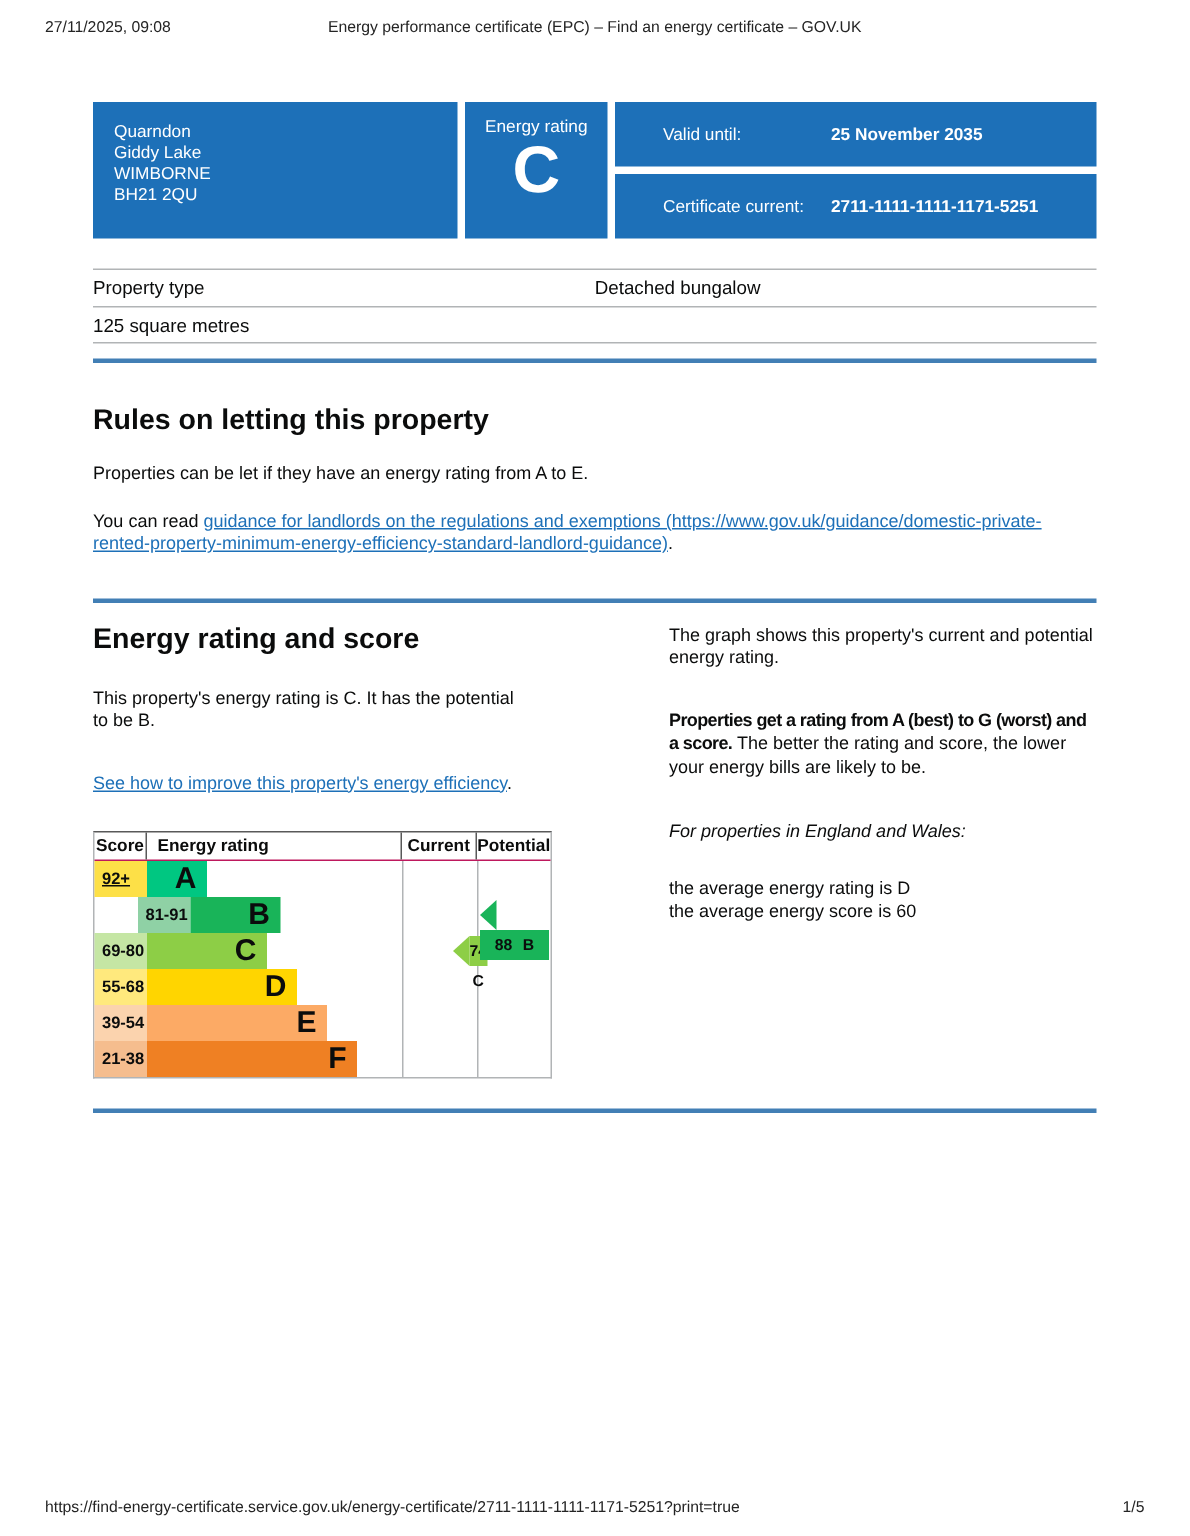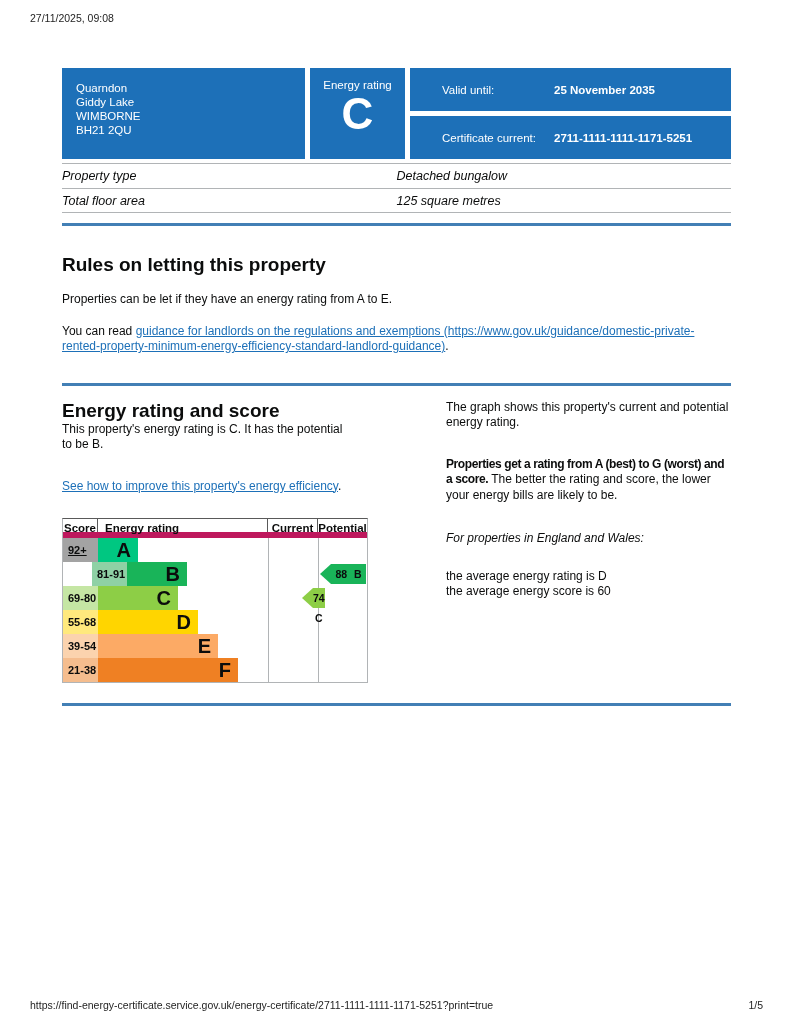--- a/index.html
+++ b/index.html
@@ -21,49 +21,49 @@
   .bluebox { background:#1d70b8; color:#ffffff; }
   .address-box { width:243px; padding:13px 14px; font-size:11.5px; line-height:14px; }
   .rating-box { width:95px; text-align:center; padding-top:11px; }
   .rating-label { font-size:11.5px; }
   .rating-letter { font-size:44px; font-weight:bold; line-height:46px; }
   .cert-right { flex:1; display:flex; flex-direction:column; gap:5px; }
   .info-box { flex:1; display:flex; align-items:center; padding-left:32px; font-size:11.5px; }
   .info-label { width:112px; flex:none; }
   .info-value { font-weight:bold; }
   
-  .summary-table { margin-top:4px; font-size:12.5px;font-style:italic; }
+  .summary-table { margin-top:20px; font-size:12.5px; }
   .summary-row { display:flex; align-items:center; height:25px; border-top:1px solid #b1b4b6; }
   .summary-row:last-child { border-bottom:1px solid #b1b4b6; }
   .summary-label { width:50%; }
   
   .section-rule { height:3px; background:#427fb5; }
   .rule-1 { margin-top:10px; }
   .rule-2 { margin-top:28px; }
   .rule-3 { margin-top:20px; }
   h2 { font-size:19px; font-weight:bold; color:#0b0c0c; }
   .h2-rules { margin-top:28px; }
   p { font-size:12px; line-height:15.5px; }
   .p-rules-1 { margin-top:16px; }
   .p-rules-2 { margin-top:16px; max-width:660px; }
   a { color:#1d70b8; text-decoration:underline; cursor:pointer; }
   
   .two-col { display:flex; margin-top:14px;gap:44px; }
   .col-left { width:340px; flex:none; }
   .col-right { width:310px; margin-left:auto; }
-  .p-left-1 { max-width:290px; }
+  .p-left-1 { margin-top:20px; max-width:290px; }
   .p-left-link { margin-top:26px; max-width:290px; }
   .p-right-1 { margin-top:0; max-width:296px; }
   .p-right-2 { margin-top:26px; }
   .p-right-2 b { letter-spacing:-0.4px; }
   .p-right-3 { margin-top:28px;font-style:italic; }
   .p-right-4 { margin-top:22px; }
   
   .chart { position:relative; width:306px; margin-top:24px; border:1px solid #b1b4b6; border-top:1px solid #595959; }
-  .chart-header { display:flex; height:19px; border-bottom:6px solid #be185d; font-size:11.5px; font-weight:bold; line-height:18px; }
+  .chart-header { display:flex; height:19px; border-bottom:1px solid #be185d; font-size:11.5px; font-weight:bold; line-height:18px; }
   .ch { border-right:1px solid #595959; }
   .ch:last-child { border-right:none; }
   .ch-score { width:35px; text-align:center; }
   .ch-rating { width:170px; padding-left:7px; }
   .ch-current { width:50px; text-align:center; }
   .ch-potential { width:49px; text-align:center; }
   .band-row { display:flex; height:24px; }
   .score-cell { width:35px; flex:none; font-size:11px; font-weight:bold; line-height:24px; padding-left:5px; }
   .band-bar { font-size:20px; font-weight:bold; line-height:24px; text-align:right; padding-right:7px; color:#0b0c0c; }
   .vline { position:absolute; top:19px; bottom:0; width:1px; background:#b1b4b6; }
@@ -76,20 +76,21 @@
   .arrow-body { flex:1; font-size:10.5px; font-weight:bold; line-height:20px; text-align:center; word-spacing:4px; color:#0b0c0c; }
   
   .page-footer { position:absolute; left:0; right:0; bottom:13px; display:flex; justify-content:space-between;
                  padding:0 30px; font-size:10.5px; color:#242424; }
 </style>
 </head>
 <body>
 
 <div class="print-header">
   <span class="print-datetime">27/11/2025, 09:08</span>
+  <span class="print-doc-title">Energy performance certificate (EPC) – Find an energy certificate – GOV.UK</span>
 </div>
 
 <div class="content">
 
 
   <div class="cert-row">
     <div class="bluebox address-box" id="address-box">
         <div>Quarndon</div>
         <div>Giddy Lake</div>
         <div>WIMBORNE</div>
@@ -110,21 +111,20 @@
       </div>
     </div>
   </div>
 
   <div class="summary-table">
     <div class="summary-row">
       <div class="summary-label">Property type</div>
       <div class="summary-value">Detached bungalow</div>
     </div>
     <div class="summary-row">
-      <div class="summary-label">Total floor area</div>
       <div class="summary-value">125 square metres</div>
     </div>
   </div>
 
   <div class="section-rule rule-1"></div>
 
   <h2 class="h2-rules">Rules on letting this property</h2>
   <p class="p-rules-1">Properties can be let if they have an energy rating from A to E.</p>
   <p class="p-rules-2"><span>You can read </span><a>guidance for landlords on the regulations and exemptions (https://www.gov.uk/guidance/domestic-private-rented-property-minimum-energy-efficiency-standard-landlord-guidance)</a><span>.</span></p>
 
@@ -138,21 +138,21 @@
 
       <div class="chart">
         <div class="chart-header">
           <div class="ch ch-score">Score</div>
           <div class="ch ch-rating">Energy rating</div>
           <div class="ch ch-current">Current</div>
           <div class="ch ch-potential">Potential</div>
         </div>
         <div id="chart-body">
             <div class="band-row">
-              <div class="score-cell" style="background: #a3a3a3; text-decoration: underline;">92+</div>
+              <div class="score-cell" style="background: #fde047; text-decoration: underline;">92+</div>
               <div class="band-bar" style="background: rgb(0, 199, 129); width: 40px;">A</div>
             </div>
             <div class="band-row">
               <div class="score-cell" style="background: rgb(143, 209, 165); margin-left: 29px;">81-91</div>
               <div class="band-bar" style="background: rgb(25, 180, 89); width: 60px;">B</div>
             </div>
             <div class="band-row">
               <div class="score-cell" style="background: rgb(197, 230, 164);">69-80</div>
               <div class="band-bar" style="background: rgb(141, 206, 70); width: 80px;">C</div>
             </div>
@@ -168,21 +168,21 @@
               <div class="score-cell" style="background: rgb(245, 189, 142);">21-38</div>
               <div class="band-bar" style="background: rgb(239, 128, 35); width: 140px;">F</div>
             </div>
           </div>
         <div class="vline vline-1"></div>
         <div class="vline vline-2"></div>
         <div class="arrow arrow-current" id="current-arrow" style="top: 69px; padding-left: 32px;">
           <span class="arrow-point" style="border-right-color: rgb(141, 206, 70);"></span>
           <span class="arrow-body" style="background: rgb(141, 206, 70);">74 C</span>
         </div>
-        <div class="arrow arrow-potential" id="potential-arrow" style="top: 45px;">
+        <div class="arrow arrow-potential" id="potential-arrow" style="top: 45px; flex-direction: column;">
           <span class="arrow-point" style="border-right-color: rgb(25, 180, 89);"></span>
           <span class="arrow-body" style="background: rgb(25, 180, 89);">88 B</span>
         </div>
       </div>
     </div>
 
     <div class="col-right">
       <p class="p-right-1">The graph shows this property's current and potential energy rating.</p>
       <p class="p-right-2"><b>Properties get a rating from A (best) to G (worst) and a score.</b><span> The better the rating and score, the lower your energy bills are likely to be.</span></p>
       <p class="p-right-3">For properties in England and Wales:</p>

